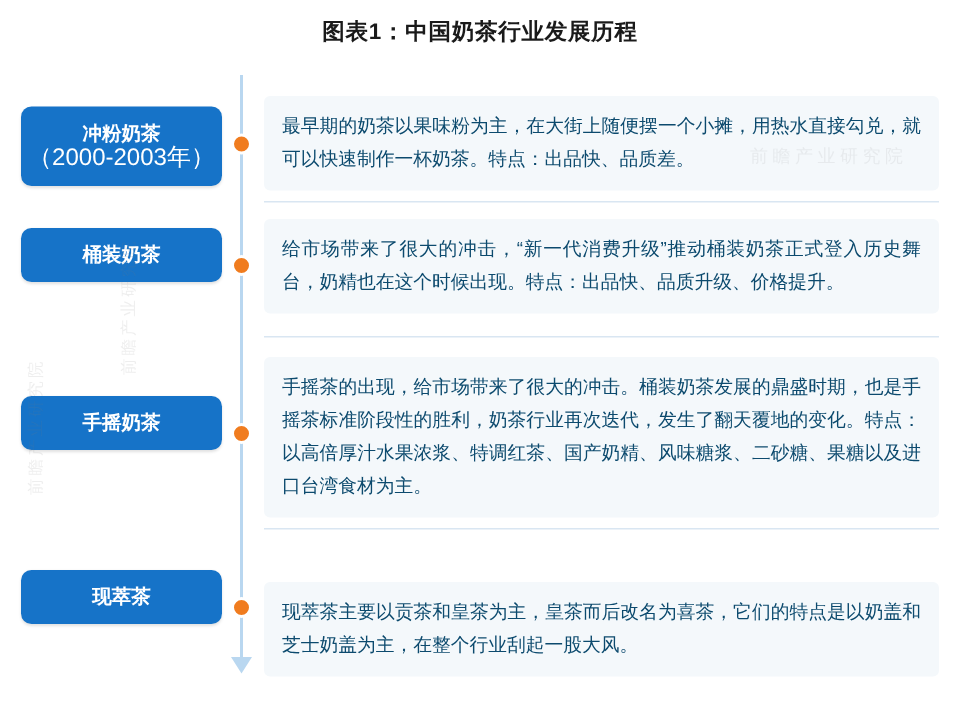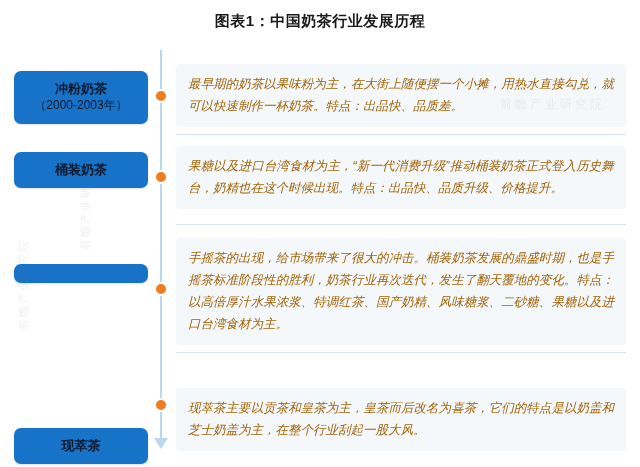--- a/index.html
+++ b/index.html
@@ -54,33 +54,33 @@
     position: absolute;
     left: 0;
     width: 640px;
   }
   .label-box {
     position: absolute;
     left: 14px;
     width: 134px;
     background: #1673c8;
     border-radius: 7px;
-    color: #0f172a;
+    color: #ffffff;
     text-align: center;
     padding: 9px 0 10px 0;
     box-sizing: border-box;
     box-shadow: 0 1px 2px rgba(0,0,0,0.12);
   }
   .label-name {
     font-size: 13px;
     font-weight: bold;
     line-height: 17px;
   }
   .label-years {
-    font-size: 12px;
+    font-size: 16px;
     line-height: 17px;
   }
   .dot {
     position: absolute;
     left: 154px;
     width: 14px;
     height: 14px;
     border-radius: 50%;
     background: #f07c1f;
     border: 2px solid #ffffff;
@@ -89,23 +89,22 @@
   .desc-box {
     position: absolute;
     left: 176px;
     width: 450px;
     background: #f4f8fb;
     border-radius: 4px;
     box-sizing: border-box;
     padding: 9px 12px 10px 12px;
     font-size: 12.5px;
     line-height: 22px;
-    color: #a16207;
+    color: #0c4a6e;
     text-align: justify;
-    font-style: italic;
   }
   .divider {
     position: absolute;
     left: 176px;
     width: 450px;
     height: 1px;
     background: #d9e6f2;
   }
   
   .wm {
@@ -145,34 +144,35 @@
     <div class="dot" style="top:89px;"></div>
     <div class="desc-box" style="top:64px;">最早期的奶茶以果味粉为主，在大街上随便摆一个小摊，用热水直接勾兑，就可以快速制作一杯奶茶。特点：出品快、品质差。</div>
     <div class="divider" style="top:134px;"></div>
   </div>
 
   <div class="row">
     <div class="label-box" style="top:152px;">
       <div class="label-name">桶装奶茶</div>
     </div>
     <div class="dot" style="top:170px;"></div>
-    <div class="desc-box" style="top:146px;">果糖以及进口台湾食材为主，“新一代消费升级”推动桶装奶茶正式登入历史舞台，奶精也在这个时候出现。特点：出品快、品质升级、价格提升。</div>
+    <div class="desc-box" style="top:146px;">给市场带来了很大的冲击，“新一代消费升级”推动桶装奶茶正式登入历史舞台，奶精也在这个时候出现。特点：出品快、品质升级、价格提升。</div>
     <div class="divider" style="top:224px;"></div>
   </div>
 
   <div class="row">
     <div class="label-box" style="top:264px;">
+      <div class="label-name">手摇奶茶</div>
     </div>
     <div class="dot" style="top:282px;"></div>
     <div class="desc-box" style="top:238px;">手摇茶的出现，给市场带来了很大的冲击。桶装奶茶发展的鼎盛时期，也是手摇茶标准阶段性的胜利，奶茶行业再次迭代，发生了翻天覆地的变化。特点：以高倍厚汁水果浓浆、特调红茶、国产奶精、风味糖浆、二砂糖、果糖以及进口台湾食材为主。</div>
     <div class="divider" style="top:352px;"></div>
   </div>
 
   <div class="row">
-    <div class="label-box" style="top:380px;margin-top:48px;">
+    <div class="label-box" style="top:380px;">
       <div class="label-name">现萃茶</div>
     </div>
     <div class="dot" style="top:398px;"></div>
     <div class="desc-box" style="top:388px;">现萃茶主要以贡茶和皇茶为主，皇茶而后改名为喜茶，它们的特点是以奶盖和芝士奶盖为主，在整个行业刮起一股大风。</div>
   </div>
 
   <div class="wm" style="left:16px; top:330px;">前瞻产业研究院</div>
   <div class="wm" style="left:78px; top:250px;">前瞻产业研究院</div>
   <div class="wm2" style="left:500px; top:96px;">前瞻产业研究院</div>
 

